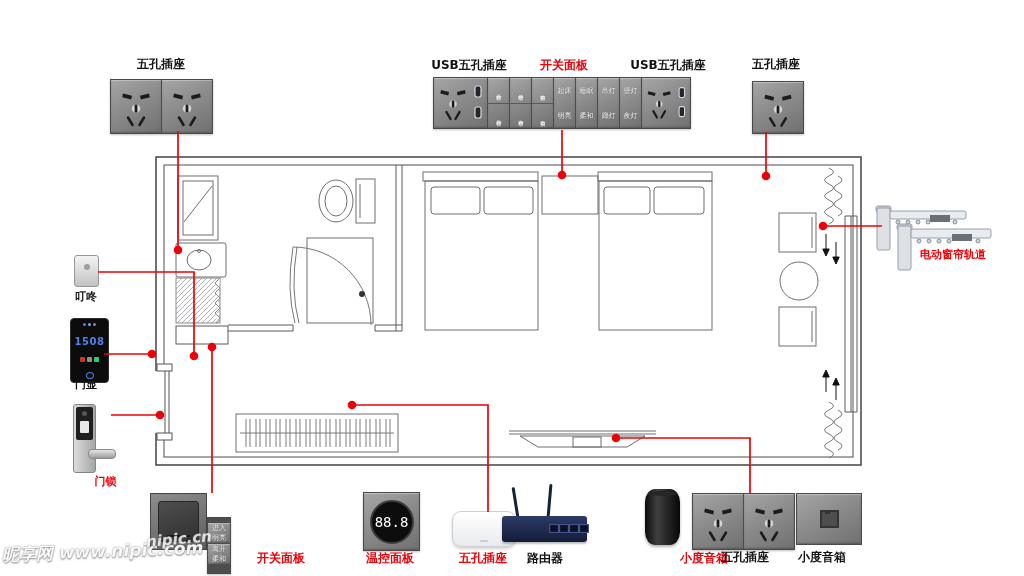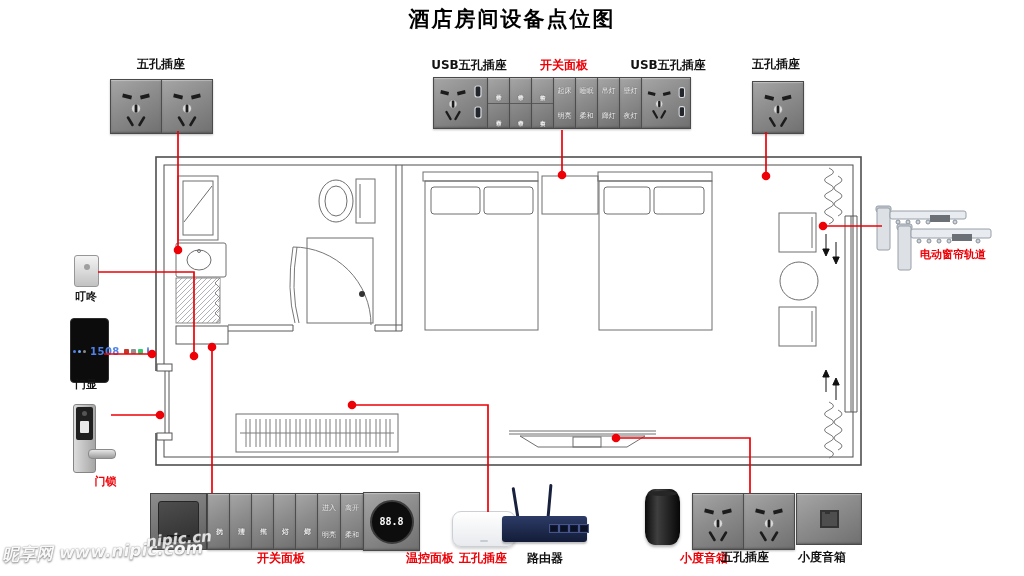--- a/index.html
+++ b/index.html
@@ -31,37 +31,37 @@
       color:#f7f7f7;text-shadow:0 0 1px rgba(0,0,0,.5);}
   .scol{width:21px;display:flex;flex-direction:column;justify-content:space-around;align-items:center;}
   .scol span{font-size:7px;color:#f7f7f7;text-shadow:0 0 1px rgba(0,0,0,.5);}
   .bcol{width:21px;display:flex;align-items:center;justify-content:center;}
   .bcol .vt{font-size:7px;}
 
   
   .thermo{width:55px;height:57px;display:flex;align-items:center;justify-content:center;}
   .thermo .disc{width:40px;height:40px;border-radius:50%;background:#0d0d0d;border:2px solid #3b3b3b;
                 display:flex;align-items:center;justify-content:center;}
-  .thermo .disc span{color:#fff;font-family:"DejaVu Sans Mono",monospace;font-size:10px;font-weight:bold;}
+  .thermo .disc span{color:#fff;font-family:"DejaVu Sans Mono",monospace;font-size:14px;}
 
   
   .cardp{position:absolute;background:linear-gradient(160deg,#8d8d8d,#5d5d5d);border:1px solid #454545;}
   .cardp .inner{position:absolute;inset:7px;background:linear-gradient(160deg,#4e4e4e,#303030);
                 border:1px solid #262626;border-radius:3px;}
   .cardp .slot{position:absolute;left:16px;right:16px;bottom:12px;height:2px;background:#1a1a1a;}
 
   
   .bell{position:absolute;background:linear-gradient(180deg,#f4f4f4,#c2c2c2);border:1px solid #979797;
         border-radius:3px;}
   .bell .dot{position:absolute;left:50%;top:8px;width:6px;height:6px;margin-left:-3px;border-radius:50%;
         background:#9f9f9f;}
 
   
   .ddisp{position:absolute;background:#0c0c0c;border:1px solid #2e2e2e;border-radius:4px;
-         display:flex;flex-direction:row;align-items:center;padding:4px 2px 3px;gap:4px;}
+         display:flex;flex-direction:column;align-items:center;padding:4px 2px 3px;gap:10px;}
   .ddisp .icons{display:flex;gap:2px;}
   .ddisp .icons i{width:3px;height:3px;border-radius:50%;}
   .ddisp .num{color:#4f81e8;font-size:10px;font-weight:bold;letter-spacing:.5px;}
   .ddisp .sq{display:flex;gap:2px;}
   .ddisp .sq i{width:5px;height:5px;border-radius:1px;}
   .ddisp .ring{width:6px;height:6px;border:1.5px solid #4f81e8;border-radius:50%;}
 
   
   .lock{position:absolute;}
   .lock .body{position:absolute;left:1px;top:0;width:21px;height:67px;border-radius:3px;
@@ -300,21 +300,20 @@
       <circle cx="194" cy="356" r="4.3"></circle>
       <circle cx="152" cy="354" r="4.3"></circle>
       <circle cx="160" cy="415" r="4.3"></circle>
       <circle cx="212" cy="347" r="4.3"></circle>
       <circle cx="352" cy="405" r="4.3"></circle>
       <circle cx="616" cy="438" r="4.3"></circle>
       <circle cx="823" cy="226" r="4.3"></circle>
     </g>
   </svg>
 
-  <h1 class="title">酒店房间设备点位图</h1>
 
   <div class="lbl" style="left:161px;top:56px;">五孔插座</div>
   <div class="strip" style="left:110px;top:79px;height:53px;">
     <div class="cell face5">
         <svg viewBox="0 0 50 52">
           <use href="#face5"></use>
         </svg>
       </div>
     <div class="cell face5">
         <svg viewBox="0 0 50 52">
@@ -419,21 +418,21 @@
   </div>
   <div class="lbl sm red" style="left:92px;top:474px;padding-left:27px;">门锁</div>
 
   <div class="lbl sm red" style="left:953px;top:247px;">电动窗帘轨道</div>
 
   <div class="cardp" style="left:150px;top:493px;width:55px;height:55px;">
     <div class="inner"></div>
     <div class="slot"></div>
   </div>
 
-  <div class="strip" style="left:207px;top:493px;height:55px;">
+  <div class="strip" style="left:207px;top:517px;height:55px;flex-direction:column;">
     <div class="cell bcol">
         <span class="vt">勿扰</span>
       </div>
     <div class="cell bcol">
         <span class="vt">清理</span>
       </div>
     <div class="cell bcol">
         <span class="vt">排气</span>
       </div>
     <div class="cell bcol">
@@ -453,21 +452,21 @@
   </div>
   <div class="lbl red" style="left:281px;top:550px;">开关面板</div>
 
   <div class="strip" style="left:363px;top:492px;">
     <div class="cell thermo">
       <div class="disc">
         <span>88.8</span>
       </div>
     </div>
   </div>
-  <div class="lbl red" style="left:390px;top:550px;margin-left:40px;">温控面板</div>
+  <div class="lbl red" style="left:390px;top:550px;">温控面板</div>
 
   <div class="gw" style="left:452px;top:511px;width:62px;height:34px;">
     <i></i>
   </div>
   <div class="lbl red" style="left:483px;top:550px;">五孔插座</div>
 
   <div class="router" style="left:500px;top:484px;width:90px;height:62px;">
     <span class="a1"></span>
     <span class="a2"></span>
     <div class="bod">

